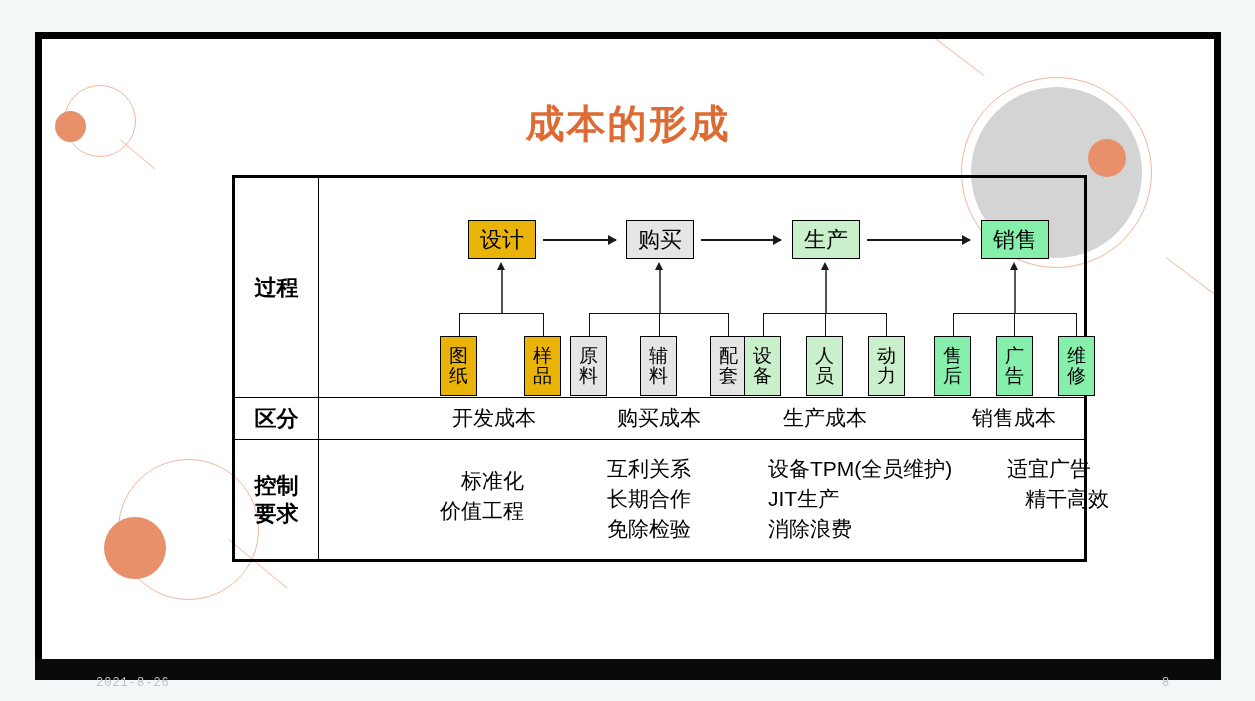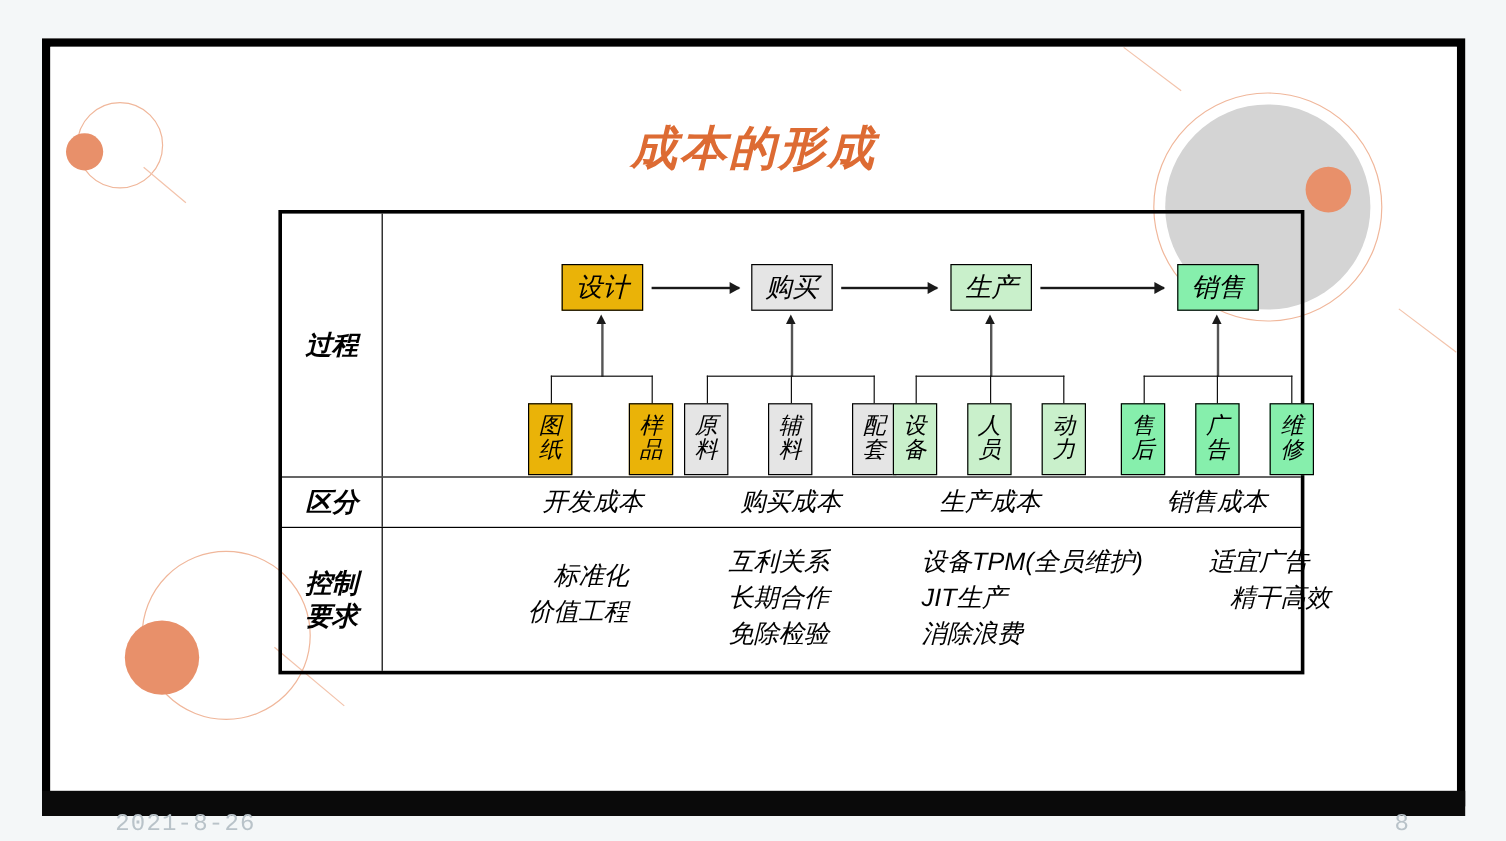--- a/index.html
+++ b/index.html
@@ -21,21 +21,20 @@
     position: absolute;
     left: 35px; top: 32px;
     width: 1186px; height: 640px;
     background: #ffffff;
     border: 7px solid #000000;
   }
   #slide-inner {
     position: absolute; inset: 0;
     background: #ffffff;
     overflow: hidden;
-    font-style: italic;
   }
 
   
   .deco { position: absolute; pointer-events: none; }
   .ring {
     border-radius: 50%;
     border: 1.4px solid #f0b79b;
     background: transparent;
   }
   .dot { border-radius: 50%; background: #e8906a; }
@@ -170,21 +169,21 @@
   #footer-bar {
     position: absolute;
     left: 35px; top: 659px;
     width: 1186px; height: 21px;
     background: #0a0a0a;
     z-index: 6;
   }
   .footer-text {
     position: absolute;
     top: 676px;
-    font-size: 20px;
+    font-size: 12px;
     color: #b9c3c9;
     font-family: "Liberation Mono", "DejaVu Sans Mono", monospace;
     letter-spacing: 1px;
     z-index: 7;
   }
   #footer-date { left: 96px; }
   #footer-page { left: 1162px; }
 </style>
 </head>
 <body>

